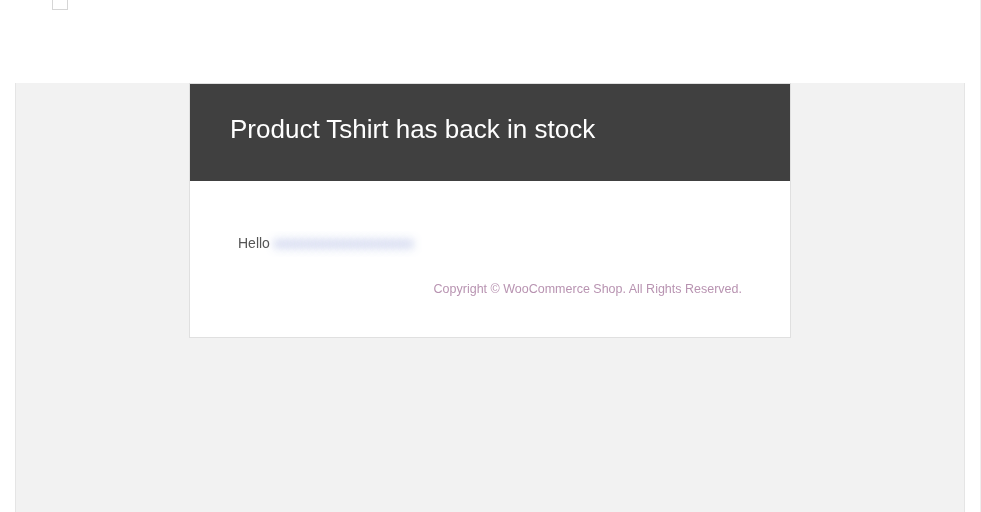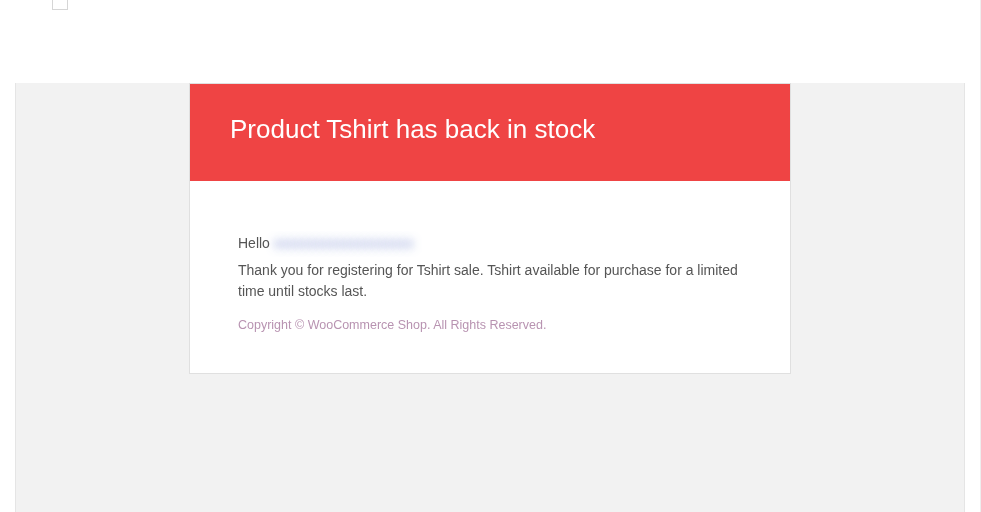--- a/index.html
+++ b/index.html
@@ -19,21 +19,21 @@
       border-top: none;
       height: 512px;
     }
     .email-container {
       width: 602px;
       margin: 83px auto 0 auto;
       background: #ffffff;
       border: 1px solid #e0e0e0;
     }
     .email-header {
-      background: #ef4444;
+      background: #404040;
       padding: 30px 40px 36px 40px;
     }
     .email-title {
       color: #ffffff;
       font-size: 26px;
       font-weight: 300;
       line-height: 1.2;
     }
     .email-body {
       padding: 52px 48px 38px 48px;
@@ -55,24 +55,24 @@
       text-decoration: underline;
       text-decoration-color: rgba(60,90,200,0.4);
       user-select: none;
     }
     .cart-link {
       color: #3764c4;
       text-decoration: underline;
       cursor: pointer;
     }
     .footer {
-      text-align: left;
+      text-align: right;
       color: #b893b1;
       font-size: 12.5px;
-      margin-top: 14px;
+      margin-top: 26px;
     }
     .tiny-box {
       position: absolute;
       top: 0;
       left: 52px;
       width: 16px;
       height: 10px;
       border: 1px solid #d6d6d6;
       border-top: none;
       background: #fff;
@@ -85,17 +85,16 @@
 
 <div class="outer-panel">
   <div class="email-container">
     <div class="email-header">
       <h1 class="email-title">Product Tshirt has back in stock</h1>
     </div>
     <div class="email-body">
       <div class="greeting-line">
         <span>Hello </span><span class="blurred">xxxxxxxxxxxxxxxxxxxx</span>
       </div>
-      <div class="body-text">Thank you for registering for Tshirt sale. Tshirt available for purchase for a limited time until stocks last.</div>
       <div class="footer">Copyright © WooCommerce Shop. All Rights Reserved.</div>
     </div>
   </div>
 </div>
 
 </body></html>

